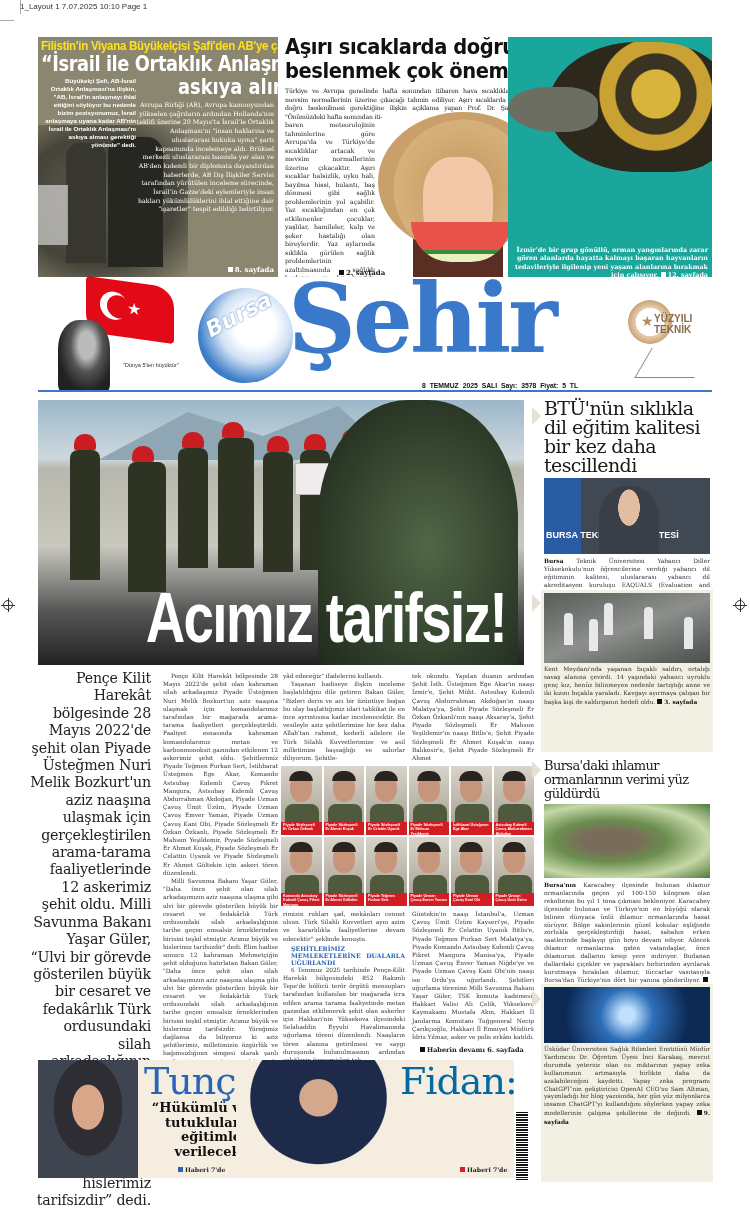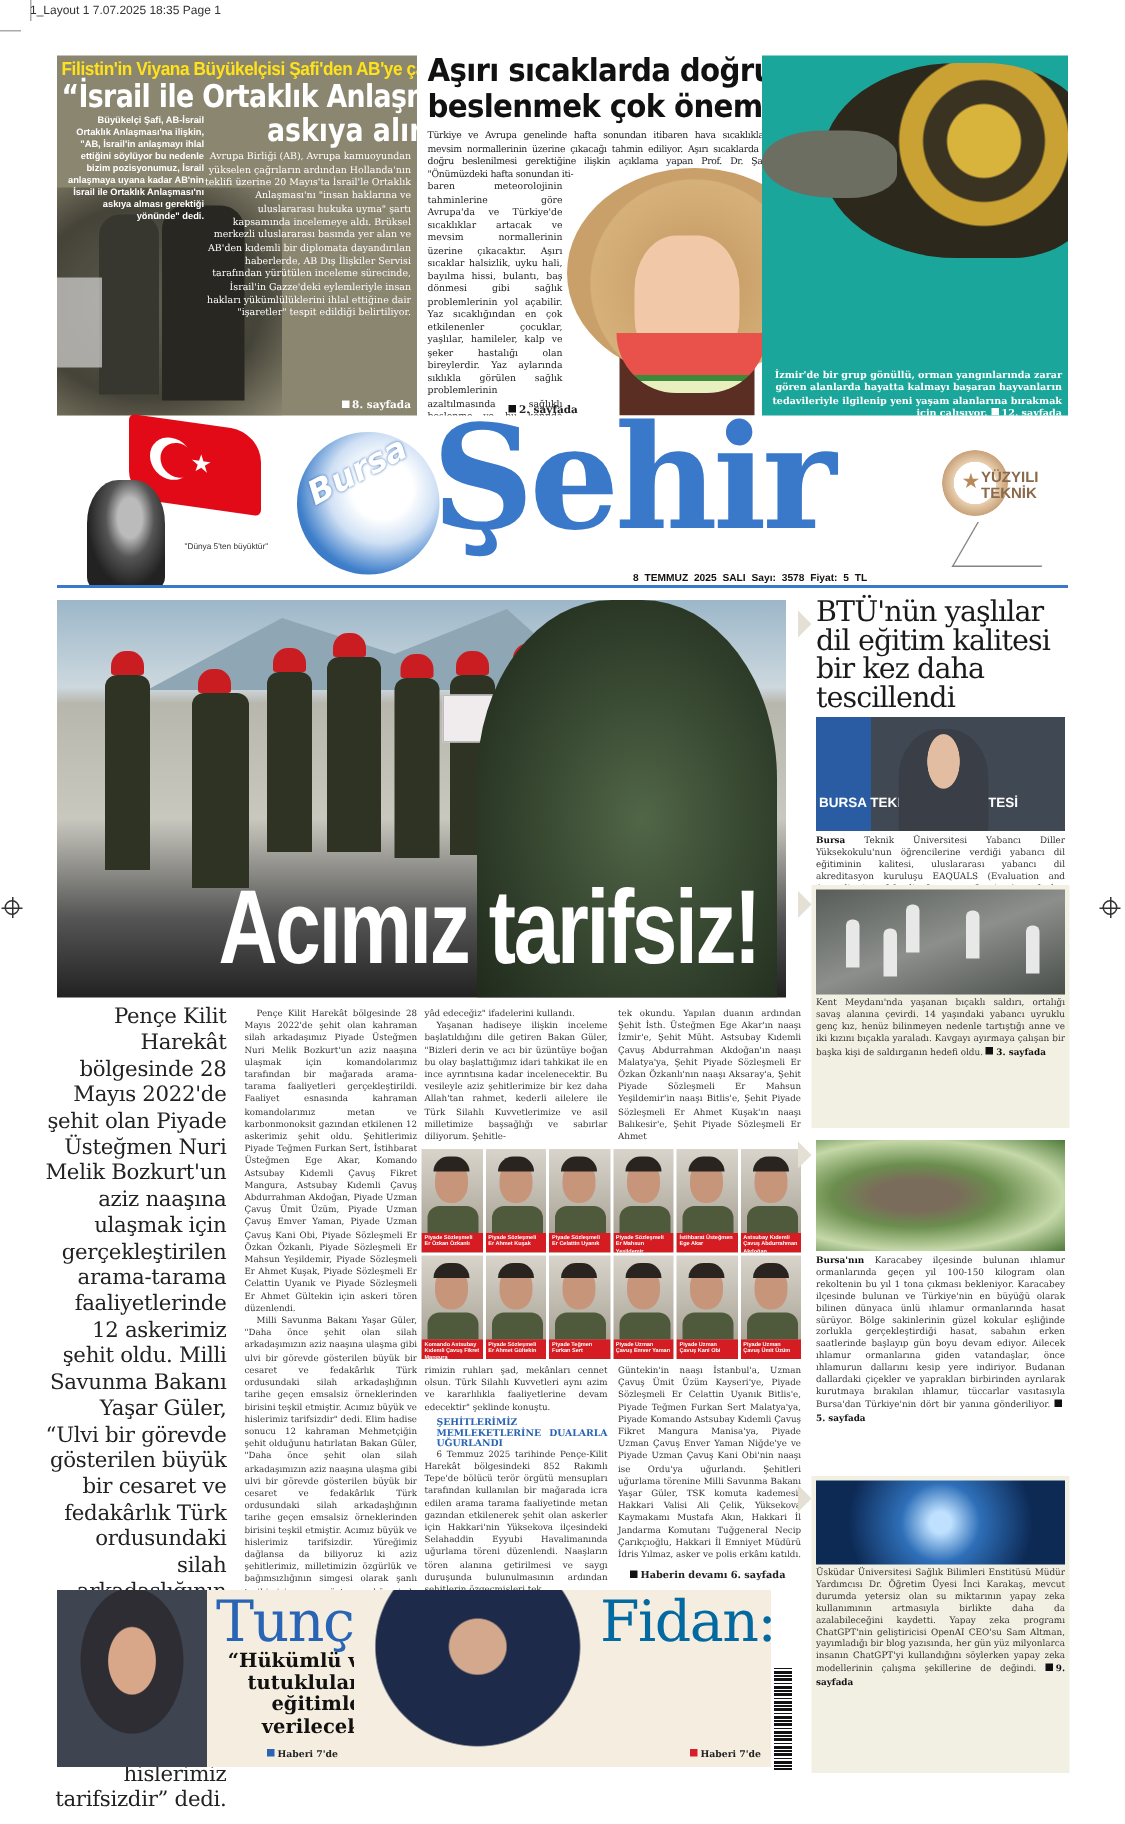--- a/index.html
+++ b/index.html
@@ -113,21 +113,21 @@
 .fidan-q{position:absolute;left:270px;top:41px;width:196px;font:bold 12px "DejaVu Serif",serif;line-height:14.5px;text-align:right;color:#111}
 .fidan-m{position:absolute;left:422px;top:106px;font:bold 6.2px "DejaVu Serif",serif}
 .sq{display:inline-block;width:5px;height:5px;margin-right:2px}
 .barcode{position:absolute;left:516px;top:1112px;width:12px;height:68px;background:repeating-linear-gradient(#111 0 1px,#fff 1px 2px,#111 2px 4px,#fff 4px 5px)}
 </style>
 </head>
 <body>
 
 <div class="slugline"></div>
 <div class="slugline2"></div>
-<div class="slug">1_Layout 1  7.07.2025  18:35  Page 1</div>
+<div class="slug">1_Layout 1  7.07.2025  10:10  Page 1</div>
 <div class="reg" style="left:3px;top:600px"></div>
 <div class="reg" style="left:735px;top:600px"></div>
 
 <div class="top">
   <div class="box1">
     <div class="photo">
         <div class="p1"></div>
         <div class="p2"></div>
         <div class="p3"></div>
       </div>
@@ -279,40 +279,41 @@
   <p>6 Temmuz 2025 tarihinde Pençe-Kilit Harekât bölgesindeki 852 Rakımlı Tepe'de bölücü terör örgütü mensupları tarafından kullanılan bir mağarada icra edilen arama tarama faaliyetinde metan gazından etkilenerek şehit olan askerler için Hakkari'nin Yüksekova ilçesindeki Selahaddin Eyyubi Havalimanında uğurlama töreni düzenlendi. Naaşların tören alanına getirilmesi ve saygı duruşunda bulunulmasının ardından şehitlerin özgeçmişleri tek</p>
 </div>
 <div class="col" style="left:412px;top:910px;width:122px">
   <p style="text-indent:0">Güntekin'in naaşı İstanbul'a, Uzman Çavuş Ümit Üzüm Kayseri'ye, Piyade Sözleşmeli Er Celattin Uyanık Bitlis'e, Piyade Teğmen Furkan Sert Malatya'ya, Piyade Komando Astsubay Kıdemli Çavuş Fikret Mangura Manisa'ya, Piyade Uzman Çavuş Enver Yaman Niğde'ye ve Piyade Uzman Çavuş Kani Obi'nin naaşı ise Ordu'ya uğurlandı. Şehitleri uğurlama törenine Milli Savunma Bakanı Yaşar Güler, TSK komuta kademesi, Hakkari Valisi Ali Çelik, Yüksekova Kaymakamı Mustafa Akın, Hakkari İl Jandarma Komutanı Tuğgeneral Necip Çarıkçıoğlu, Hakkari İl Emniyet Müdürü İdris Yılmaz, asker ve polis erkânı katıldı.</p>
 </div>
 <div class="more1"><span class="sq" style="background:#111"></span><span>Haberin devamı 6. sayfada</span></div>
 
 <div class="rcol">
   <div class="rbox" style="top:0;height:188px">
     <div class="arrow" style="top:10px"></div>
-    <div class="t">BTÜ'nün yaşlılar dil eğitim kalitesi bir kez daha tescillendi</div>
+    <div class="t">BTÜ'nün sıklıkla dil eğitim kalitesi bir kez daha tescillendi</div>
     <div class="img btuimg">
         <div class="lab">BURSA TEKNİK ÜNİVERSİTESİ</div>
         <div class="man"></div>
       </div>
     <div class="txt"><b>Bursa</b> <span>Teknik Üniversitesi Yabancı Diller Yüksekokulu'nun öğrencilerine verdiği yabancı dil eğitiminin kalitesi, uluslararası yabancı dil akreditasyon kuruluşu EAQUALS (Evaluation and Accreditation of Quality Language Services) tarafından bir kez daha akredite edildi.</span> <span class="sq" style="background:#111"></span><span class="pg">4. sayfada</span></div>
   </div>
   <div class="rbox bg2" style="top:193px;height:162px">
     <div class="arrow" style="top:4px"></div>
     <div class="img knife" style="height:70px">
       <i style="left:20px;top:20px"></i>
         <i style="left:45px;top:26px"></i>
         <i style="left:60px;top:10px"></i>
         <i style="left:100px;top:14px"></i>
         <i style="left:140px;top:24px"></i>
     </div>
     <div class="txt"><span>Kent Meydanı'nda yaşanan bıçaklı saldırı, ortalığı savaş alanına çevirdi. 14 yaşındaki yabancı uyruklu genç kız, henüz bilinmeyen nedenle tartıştığı anne ve iki kızını bıçakla yaraladı. Kavgayı ayırmaya çalışan bir başka kişi de saldırganın hedefi oldu.</span> <span class="sq" style="background:#111"></span><span class="pg">3. sayfada</span></div>
   </div>
   <div class="rbox" style="top:360px;height:223px">
     <div class="arrow" style="top:4px"></div>
+    <div class="t sm">Bursa'daki ıhlamur ormanlarının verimi yüz güldürdü</div>
     <div class="img lind" style="height:74px"></div>
     <div class="txt"><b>Bursa'nın</b> <span>Karacabey ilçesinde bulunan ıhlamur ormanlarında geçen yıl 100-150 kilogram olan rekoltenin bu yıl 1 tona çıkması bekleniyor. Karacabey ilçesinde bulunan ve Türkiye'nin en büyüğü olarak bilinen dünyaca ünlü ıhlamur ormanlarında hasat sürüyor. Bölge sakinlerinin güzel kokular eşliğinde zorlukla gerçekleştirdiği hasat, sabahın erken saatlerinde başlayıp gün boyu devam ediyor. Ailecek ıhlamur ormanlarına giden vatandaşlar, önce ıhlamurun dallarını kesip yere indiriyor. Budanan dallardaki çiçekler ve yaprakları birbirinden ayrılarak kurutmaya bırakılan ıhlamur, tüccarlar vasıtasıyla Bursa'dan Türkiye'nin dört bir yanına gönderiliyor.</span> <span class="sq" style="background:#111"></span><span class="pg">5. sayfada</span></div>
   </div>
   <div class="rbox bg2" style="top:587px;height:198px">
     <div class="arrow" style="top:6px"></div>
     <div class="img ai" style="height:56px"></div>
     <div class="txt"><span>Üsküdar Üniversitesi Sağlık Bilimleri Enstitüsü Müdür Yardımcısı Dr. Öğretim Üyesi İnci Karakaş, mevcut durumda yetersiz olan su miktarının yapay zeka kullanımının artmasıyla birlikte daha da azalabileceğini kaydetti. Yapay zeka programı ChatGPT'nin geliştiricisi OpenAI CEO'su Sam Altman, yayımladığı bir blog yazısında, her gün yüz milyonlarca insanın ChatGPT'yi kullandığını söylerken yapay zeka modellerinin çalışma şekillerine de değindi.</span> <span class="sq" style="background:#111"></span><span class="pg">9. sayfada</span></div>
   </div>
 </div>
 

